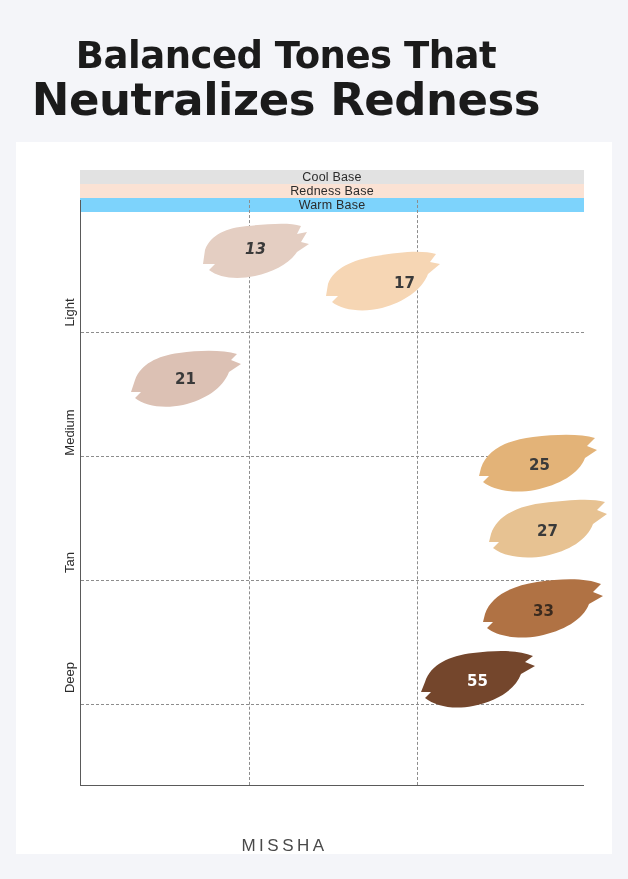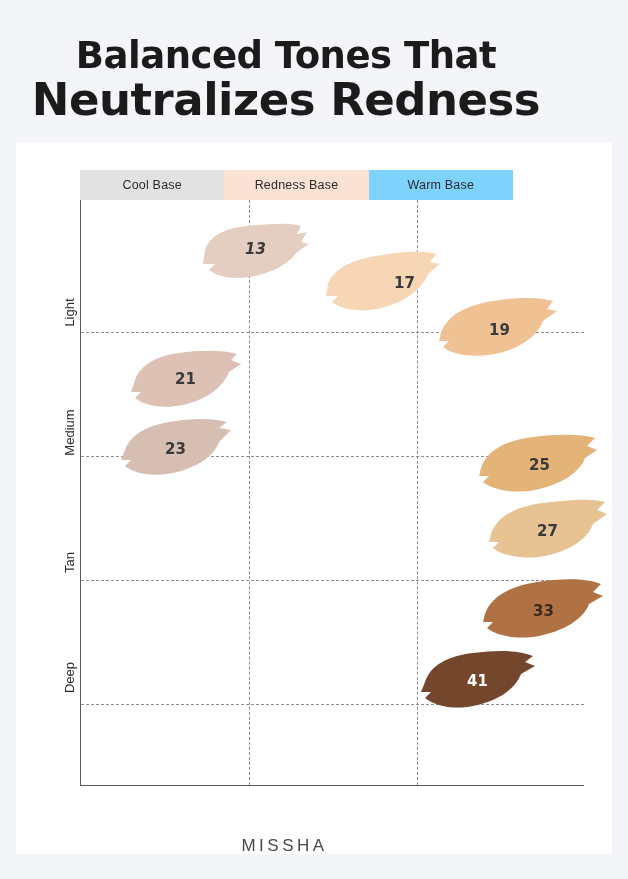--- a/index.html
+++ b/index.html
@@ -43,23 +43,24 @@
     width: 596px;
     height: 712px;
     background: #ffffff;
   }
 
   
   .col-headers {
     position: absolute;
     left: 64px;
     top: 28px;
-    width: 433px;
+    width: 504px;
     height: 30px;
     display: flex;
+    flex-direction: column;
   }
   .col-head {
     flex: 1 1 0;
     display: flex;
     align-items: center;
     justify-content: center;
     font-size: 12.5px;
     color: #2b2b2b;
     font-family: "Liberation Sans", sans-serif;
     letter-spacing: 0.2px;
@@ -172,43 +173,29 @@
       </div>
 
       <div class="swatch" style="left:243px; top:50px;">
         <svg width="120" height="64" viewBox="0 0 120 64">
           <path d="M4 34 C10 18, 28 10, 52 6 C76 2, 98 0, 112 4 L106 12 L116 14 L104 24
                    C98 40, 80 52, 58 58 C38 63, 18 60, 8 52 L14 46 L2 46 Z" fill="#f6d6b4"></path>
         </svg>
         <span class="num" style="left:46px; top:26px; color:#3a3a3a;margin-left:24px;">17</span>
       </div>
 
-      <div class="swatch" style="left:356px; top:95px;">
-        <svg width="122" height="64" viewBox="0 0 122 64">
-          <path d="M4 38 C10 20, 30 10, 56 6 C80 2, 102 2, 116 6 L110 14 L120 16 L106 26
-                   C100 42, 82 54, 58 59 C36 63, 16 60, 6 52 L12 46 L2 46 Z" fill="#f0c193"></path>
-        </svg>
-        <span class="num" style="left:52px; top:28px; color:#3a3a3a;">19</span>
-      </div>
 
       <div class="swatch" style="left:48px; top:148px;">
         <svg width="116" height="62" viewBox="0 0 116 62">
           <path d="M6 32 C12 16, 28 8, 50 5 C72 2, 94 2, 108 6 L102 12 L112 16 L100 24
                    C94 40, 76 52, 54 57 C34 61, 16 58, 6 50 L12 44 L2 44 Z" fill="#dcc1b4"></path>
         </svg>
         <span class="num" style="left:46px; top:24px; color:#3a3a3a;">21</span>
       </div>
 
-      <div class="swatch" style="left:38px; top:216px;">
-        <svg width="116" height="62" viewBox="0 0 116 62">
-          <path d="M6 34 C12 18, 28 10, 50 6 C72 2, 94 2, 108 6 L100 12 L112 14 L100 26
-                   C94 42, 76 52, 54 57 C34 61, 16 58, 6 50 L12 44 L2 44 Z" fill="#d6beb2"></path>
-        </svg>
-        <span class="num" style="left:46px; top:26px; color:#3a3a3a;">23</span>
-      </div>
 
       <div class="swatch" style="left:396px; top:232px;">
         <svg width="122" height="62" viewBox="0 0 122 62">
           <path d="M4 36 C10 18, 30 8, 56 5 C82 2, 104 2, 118 6 L110 14 L120 18 L108 26
                    C102 42, 82 53, 58 58 C36 62, 16 58, 6 50 L12 44 L2 44 Z" fill="#e3b378"></path>
         </svg>
         <span class="num" style="left:52px; top:26px; color:#3a3a3a;">25</span>
       </div>
 
       <div class="swatch" style="left:406px; top:298px;">
@@ -225,21 +212,21 @@
                    C102 44, 82 55, 58 60 C36 64, 16 60, 6 52 L12 46 L2 46 Z" fill="#b07244"></path>
         </svg>
         <span class="num" style="left:52px; top:28px; color:#3a2a1e;">33</span>
       </div>
 
       <div class="swatch" style="left:340px; top:448px;">
         <svg width="116" height="62" viewBox="0 0 116 62">
           <path d="M4 34 C10 16, 28 8, 52 5 C76 2, 98 2, 112 8 L104 14 L114 18 L100 26
                    C94 42, 76 53, 52 58 C32 62, 14 58, 4 50 L10 44 L0 44 Z" fill="#74462c"></path>
         </svg>
-        <span class="num" style="left:46px; top:26px; color:#ffffff;">41</span>
+        <span class="num" style="left:46px; top:26px; color:#ffffff;">55</span>
       </div>
 
 
     </div>
   </div>
 
   <div class="brand">MISSHA</div>
 
 </div>
 

